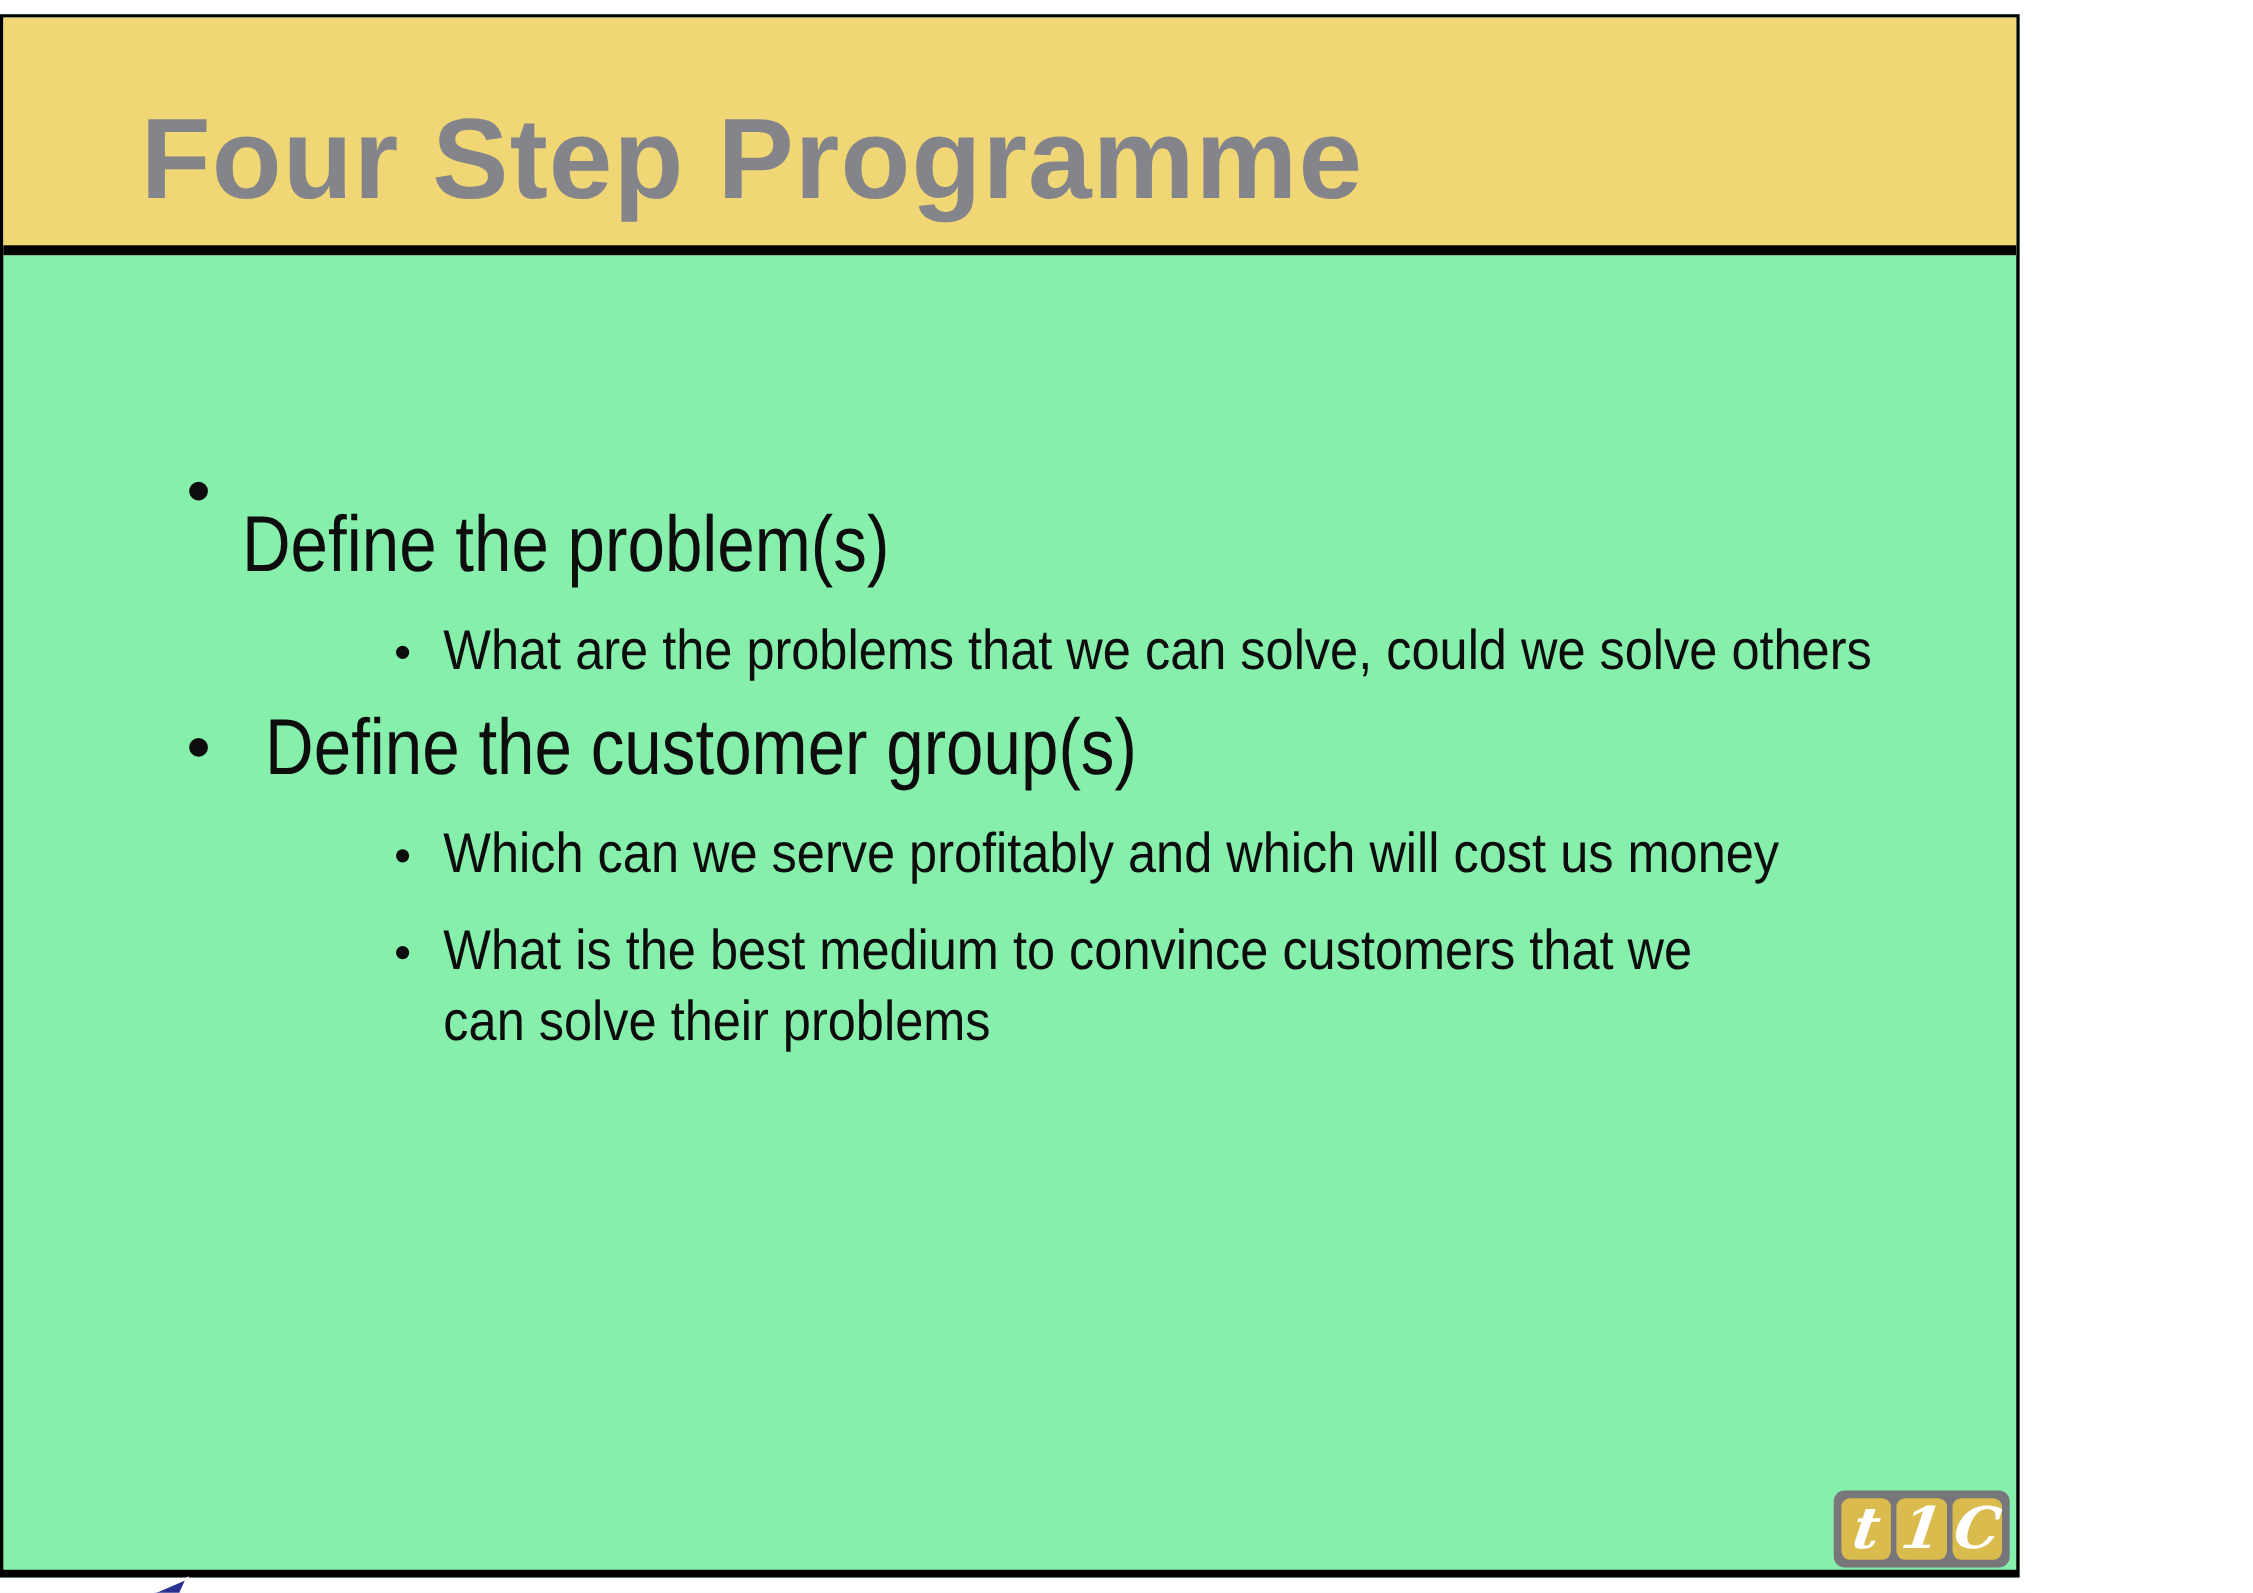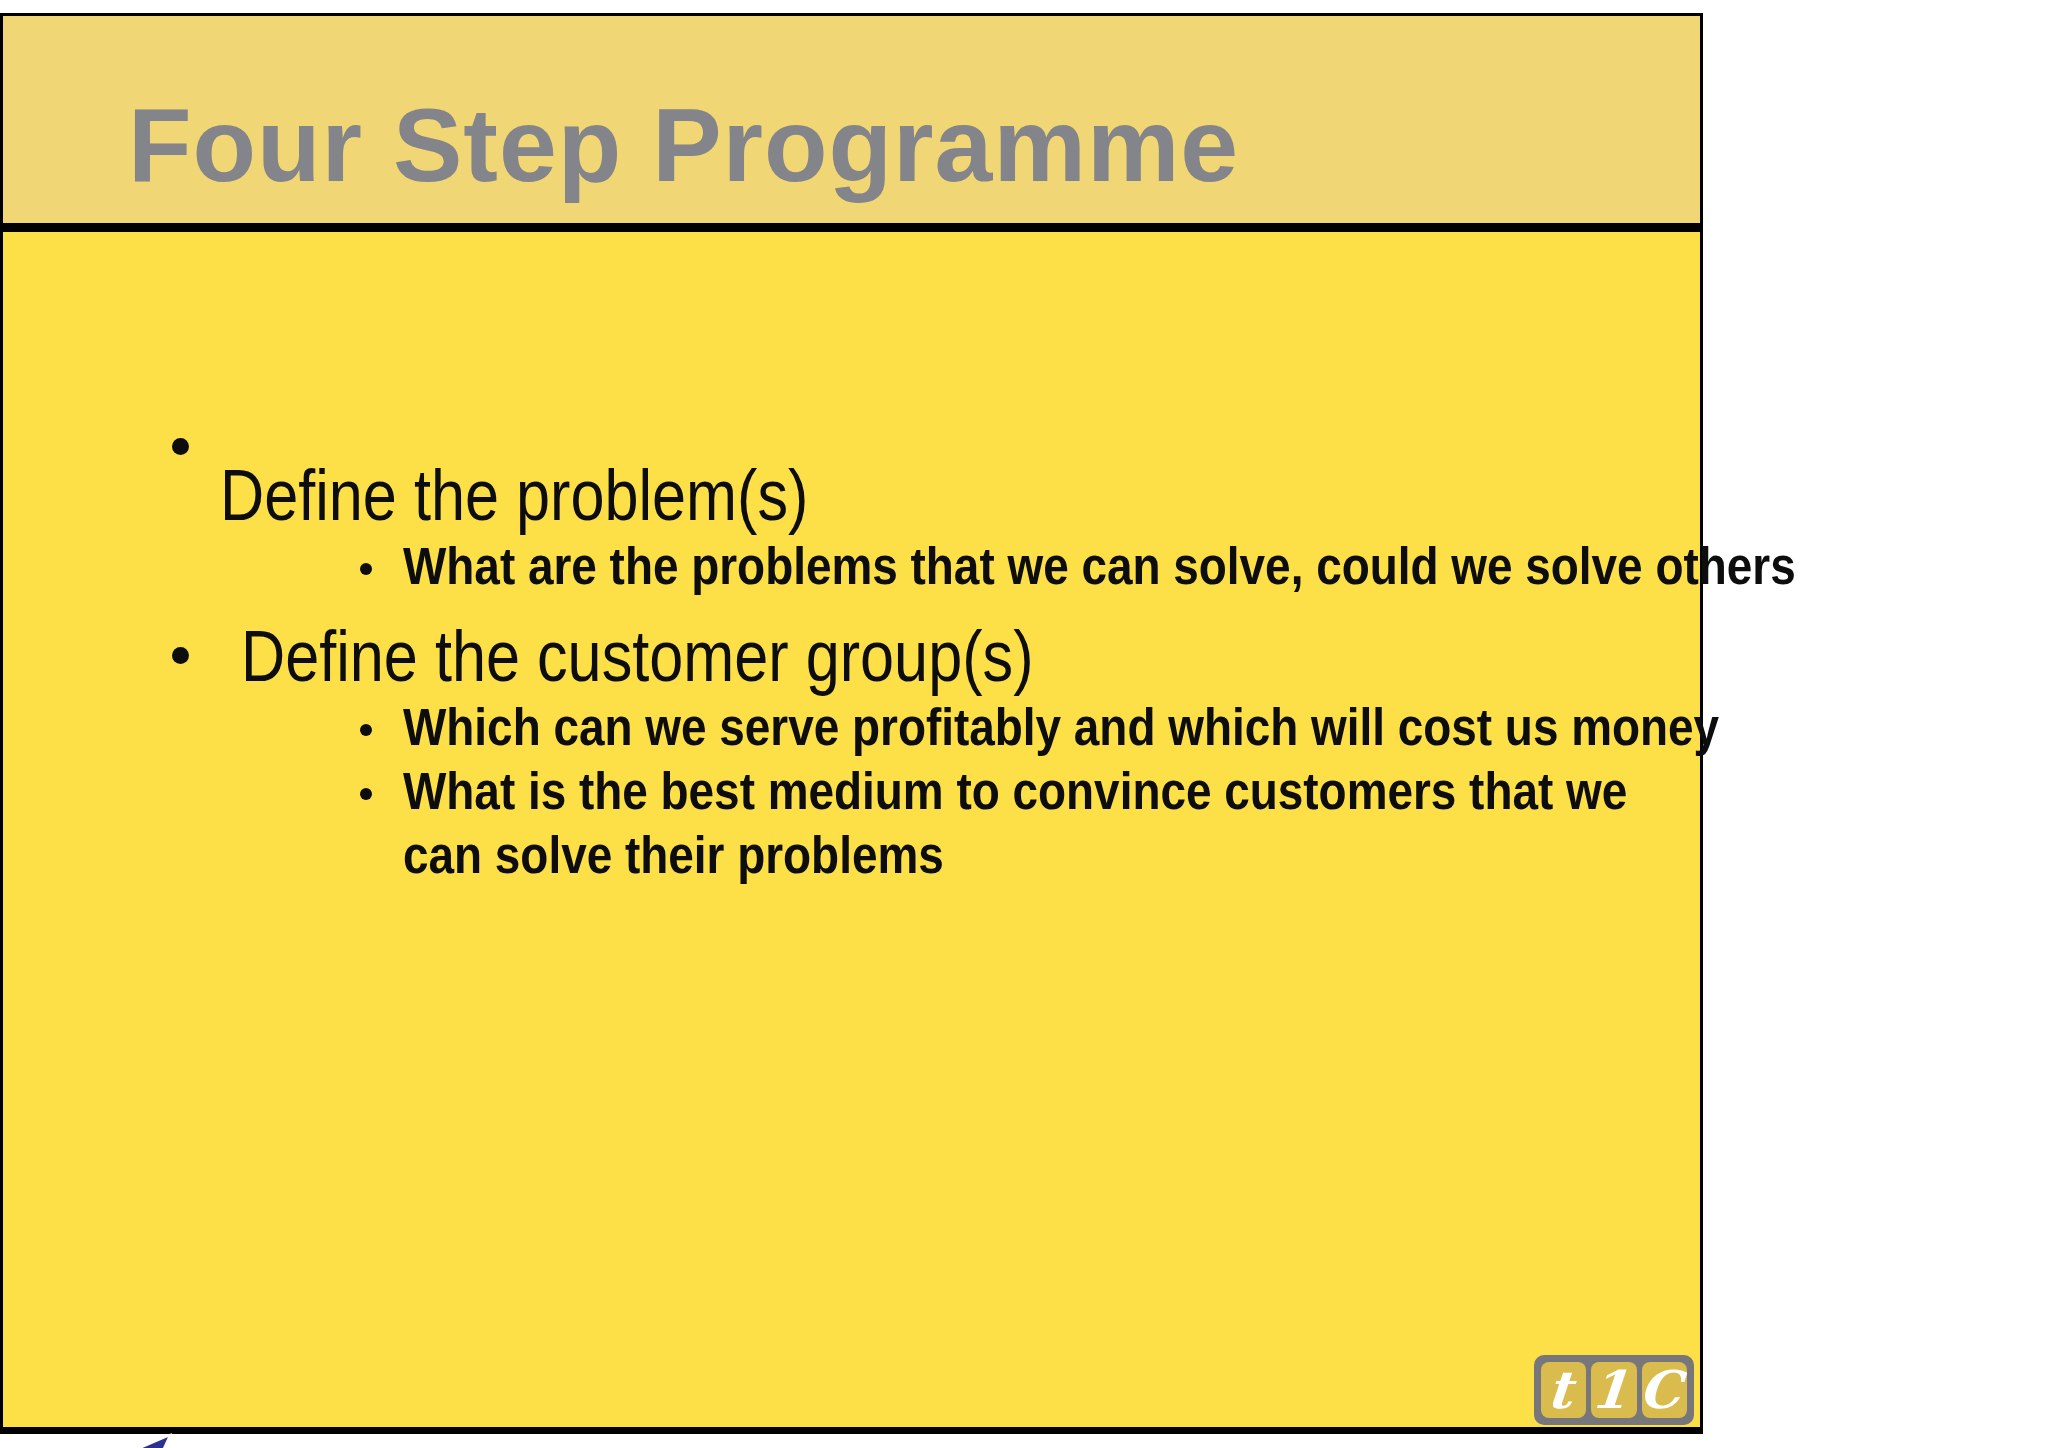--- a/index.html
+++ b/index.html
@@ -1,31 +1,31 @@
 <!DOCTYPE html>
 <html><head>
 <meta charset="utf-8">
 <style>
   html,body{margin:0;padding:0;background:#ffffff;}
   body{width:2048px;height:1448px;position:relative;font-family:"Liberation Sans",sans-serif;overflow:hidden;}
 
-  .slide{position:absolute;left:0;top:13px;width:1703px;height:1421px;box-sizing:border-box;
-         border:3px solid #000;border-bottom-width:7px;background:#fde047;}
+  .slide{position:absolute;left:0;top:13px;width:1836px;height:1421px;box-sizing:border-box;
+         border:3px solid #000;border-bottom-width:7px;background:#86efac;}
 
   .header{height:207px;background:#F0D674;border-bottom:9px solid #000;
           display:flex;align-items:center;box-sizing:content-box;}
   .title{margin:0 0 0 125px;padding-top:52px;font-size:104px;font-weight:bold;
          color:#84848B;letter-spacing:1px;white-space:nowrap;}
 
   .body{position:relative;height:1202px;}
   .bullets{padding:175px 30px 0 165px;color:#0D0D0D;}
 
   .main{display:flex;font-size:72px;line-height:80px;margin-top:17px;}
   .main:first-child{margin-top:0;flex-direction:column;}
-  .sub{display:flex;font-size:51px;line-height:64px;margin-left:190px;font-weight:bold;}
+  .sub{display:flex;font-size:51px;line-height:64px;margin-top:24px;margin-left:190px;}
 
   .dot{flex:none;border-radius:50%;background:#0D0D0D;}
   .mdot{width:17px;height:17px;margin:31px 0 0 4px;}
   .sdot{width:12px;height:12px;margin:28px 0 0 2px;}
 
   .mtxt{margin-left:52px;display:inline-block;white-space:nowrap;
         transform:scaleX(0.85);transform-origin:0 50%;}
   .stxt-wrap{margin-left:31px;}
   .stxt{display:block;white-space:nowrap;transform:scaleX(0.90);transform-origin:0 50%;}
 

